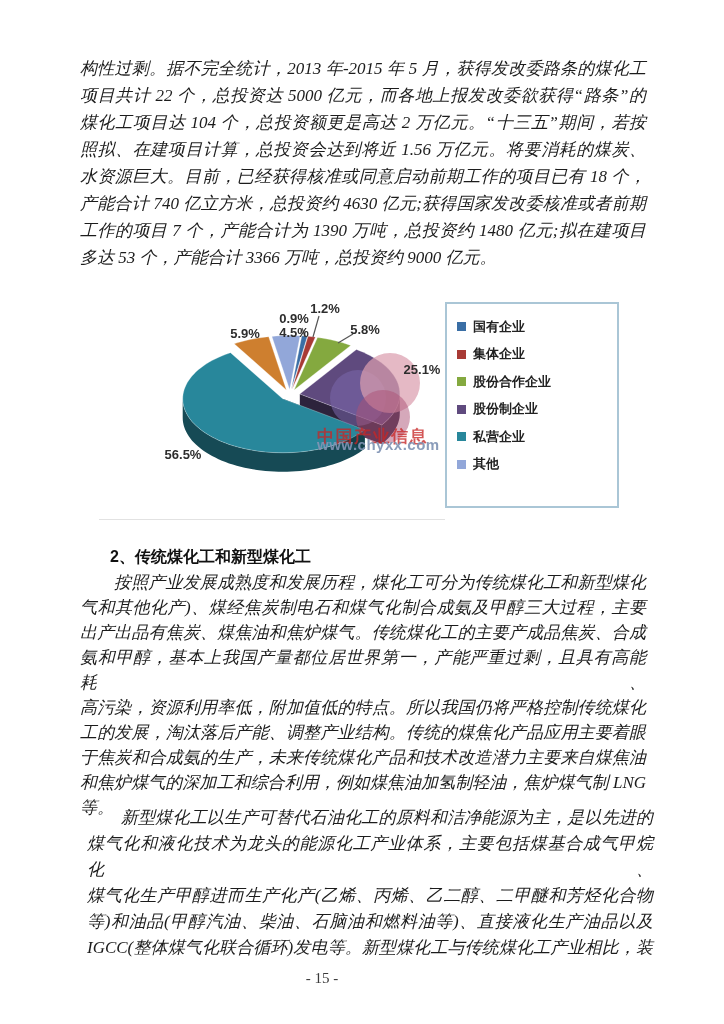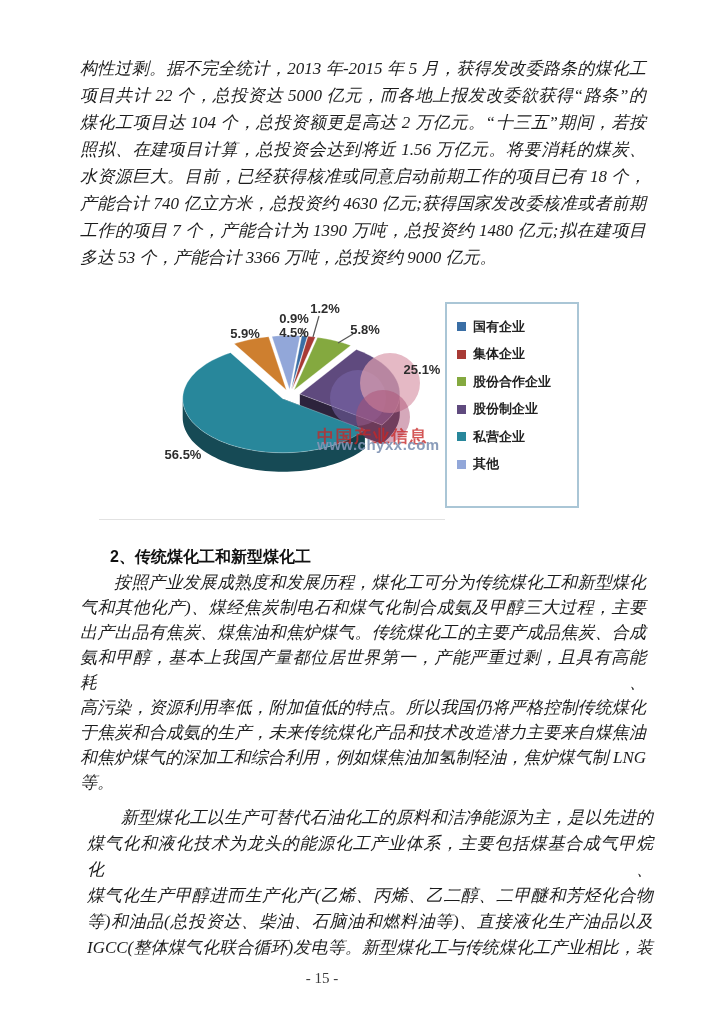--- a/index.html
+++ b/index.html
@@ -18,21 +18,21 @@
   .pct{position:absolute;transform:translateX(-50%);font-family:"Liberation Sans","DejaVu Sans",sans-serif;
        font-weight:bold;font-size:13px;color:#2d2d2d;white-space:nowrap;z-index:5;}
   .wm-circle{position:absolute;border-radius:50%;z-index:4;}
   .wm-c1{left:265px;top:65px;width:60px;height:60px;background:rgba(219,158,175,.72);}
   .wm-c2{left:235px;top:82px;width:56px;height:56px;background:rgba(122,104,172,.55);}
   .wm-c3{left:261px;top:102px;width:54px;height:54px;background:rgba(172,82,118,.50);}
   .wm-text{position:absolute;left:222px;top:137px;z-index:6;font-family:"Liberation Sans",sans-serif;
            font-weight:bold;font-size:17px;letter-spacing:1.5px;color:rgba(198,38,38,.78);white-space:nowrap;}
   .wm-url{position:absolute;left:222px;top:148px;z-index:6;font-family:"Liberation Sans",sans-serif;
           font-weight:bold;font-size:15px;letter-spacing:.5px;color:rgba(128,148,180,.92);white-space:nowrap;}
-  .legend{position:absolute;left:350px;top:14px;width:134px;height:206px;border:2px solid #aac6d6;
+  .legend{position:absolute;left:350px;top:14px;width:174px;height:206px;border:2px solid #aac6d6;
           background:#fff;box-sizing:border-box;padding:9px 0 0 10px;z-index:3;}
   .legend-item{display:flex;align-items:center;height:27.5px;}
   .legend-marker{width:9px;height:9px;margin-right:7px;flex:0 0 auto;}
   .legend-label{font-family:"Liberation Sans","DejaVu Sans",sans-serif;font-weight:bold;font-size:13px;color:#222;white-space:nowrap;}
   .baseline{position:absolute;left:4px;top:231px;width:346px;height:1px;background:#e2e2e2;}
   .heading{position:absolute;left:80px;top:543px;width:566px;padding-left:30px;box-sizing:border-box;
            font-family:"Liberation Sans","DejaVu Sans",sans-serif;font-weight:bold;font-size:16px;line-height:27px;color:#111;}
   .intro{top:55px;}
   .paraA{top:570px;}
   .paraB{top:805px;margin-left:7px;}
@@ -119,28 +119,29 @@
   </div>
 
   <div class="heading">2、传统煤化工和新型煤化工</div>
 
   <div class="col paraA">
     <div class="tl ind">按照产业发展成熟度和发展历程，煤化工可分为传统煤化工和新型煤化</div>
     <div class="tl">气和其他化产)、煤经焦炭制电石和煤气化制合成氨及甲醇三大过程，主要</div>
     <div class="tl">出产出品有焦炭、煤焦油和焦炉煤气。传统煤化工的主要产成品焦炭、合成</div>
     <div class="tl">氨和甲醇，基本上我国产量都位居世界第一，产能严重过剩，且具有高能耗、</div>
     <div class="tl">高污染，资源利用率低，附加值低的特点。所以我国仍将严格控制传统煤化</div>
+    <div class="tl">工的发展，淘汰落后产能、调整产业结构。传统的煤焦化产品应用主要着眼</div>
     <div class="tl">于焦炭和合成氨的生产，未来传统煤化产品和技术改造潜力主要来自煤焦油</div>
     <div class="tl">和焦炉煤气的深加工和综合利用，例如煤焦油加氢制轻油，焦炉煤气制 LNG</div>
     <div class="tl tl-last">等。</div>
   </div>
 
   <div class="col paraB">
     <div class="tl ind">新型煤化工以生产可替代石油化工的原料和洁净能源为主，是以先进的</div>
     <div class="tl">煤气化和液化技术为龙头的能源化工产业体系，主要包括煤基合成气甲烷化、</div>
     <div class="tl">煤气化生产甲醇进而生产化产(乙烯、丙烯、乙二醇、二甲醚和芳烃化合物</div>
-    <div class="tl">等)和油品(总投资达、柴油、石脑油和燃料油等)、直接液化生产油品以及</div>
+    <div class="tl">等)和油品(甲醇汽油、柴油、石脑油和燃料油等)、直接液化生产油品以及</div>
     <div class="tl">IGCC(整体煤气化联合循环)发电等。新型煤化工与传统煤化工产业相比，装</div>
   </div>
 
   <div class="footer">- 15 -</div>
 
 </div>
 
 </body></html>

